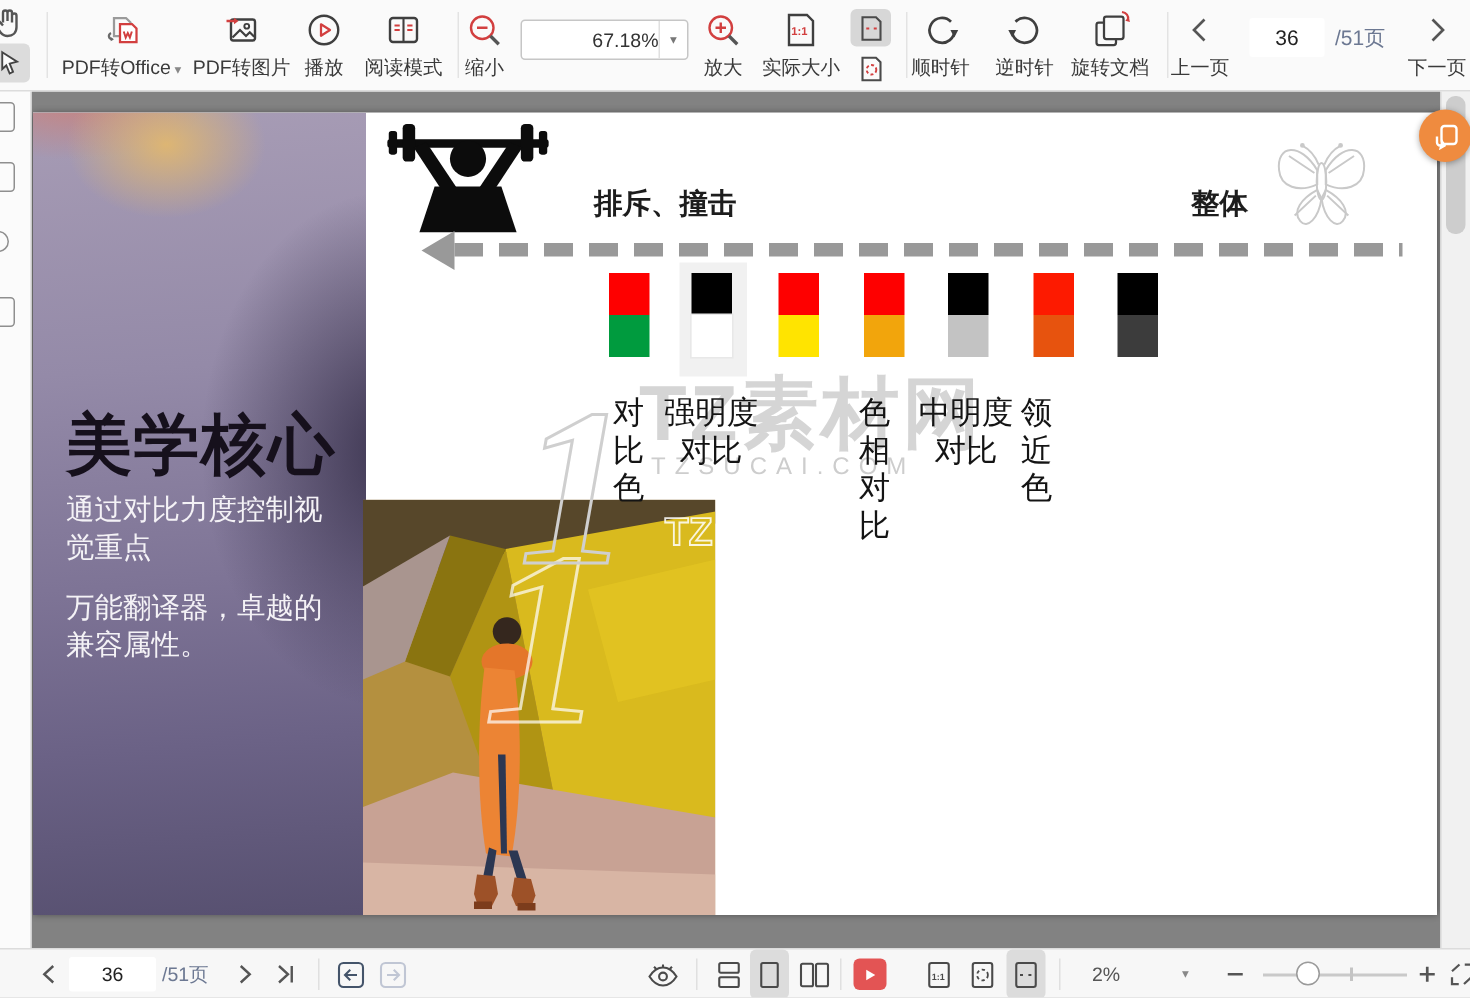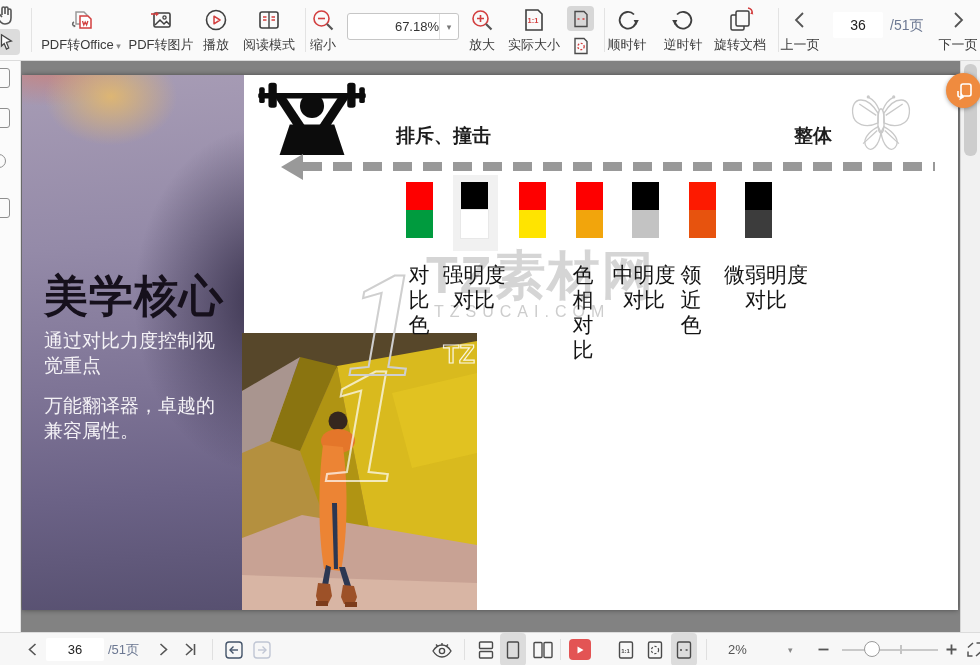--- a/index.html
+++ b/index.html
@@ -331,21 +331,20 @@
     <div class="swatch" style="left:723px">
         <div class="sw-top" style="background: rgb(0, 0, 0);"></div>
         <div class="sw-bottom" style="background: rgb(60, 60, 60);"></div>
       </div>
 
     <div class="sw-label" style="left:381px;width:32px">对比色</div>
     <div class="sw-label" style="left:415px;width:74px">强明度对比</div>
     <div class="sw-label" style="left:548px;width:26px">色相对比</div>
     <div class="sw-label" style="left:585px;width:74px">中明度对比</div>
     <div class="sw-label" style="left:656px;width:26px">领近色</div>
-    <div class="sw-label" style="left:696px;width:96px">微弱明度对比</div>
 
     <div id="photo">
       <svg width="235" height="277" viewBox="0 0 235 277">
         <rect width="235" height="277" fill="#b4903f"></rect>
         <polygon points="0,0 235,0 235,16 120,30 0,58" fill="#57472a"></polygon>
         <polygon points="95,33 235,8 235,212 138,252" fill="#d9ba1e"></polygon>
         <polygon points="95,33 138,252 108,256 58,118" fill="#b09413"></polygon>
         <polygon points="58,24 95,33 58,118 28,108" fill="#8a7410"></polygon>
         <polygon points="0,58 58,24 28,108 0,120" fill="#a9958f"></polygon>
         <polygon points="150,60 235,40 235,120 170,135" fill="#e4c622" opacity="0.7"></polygon>

